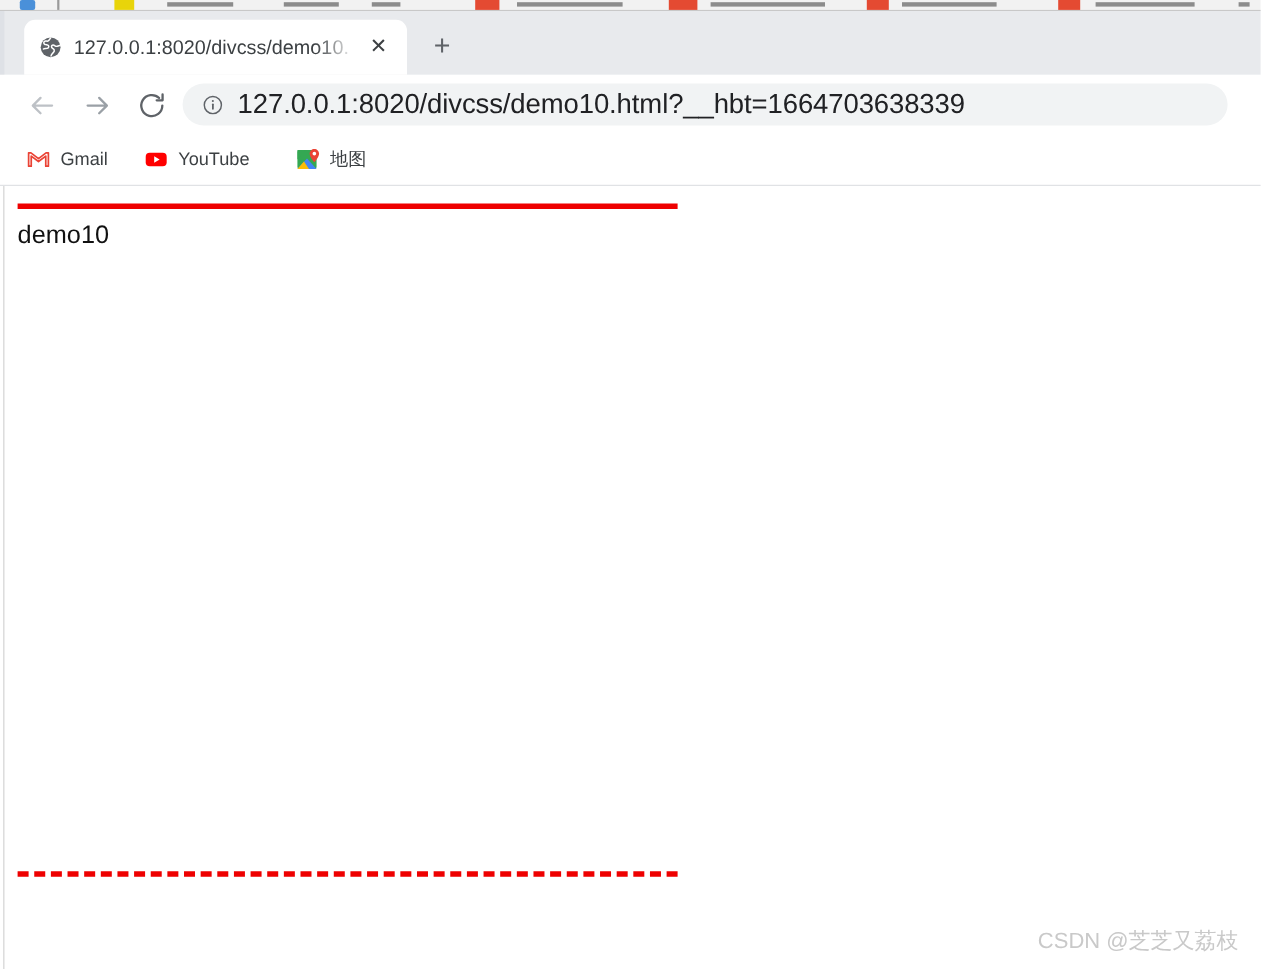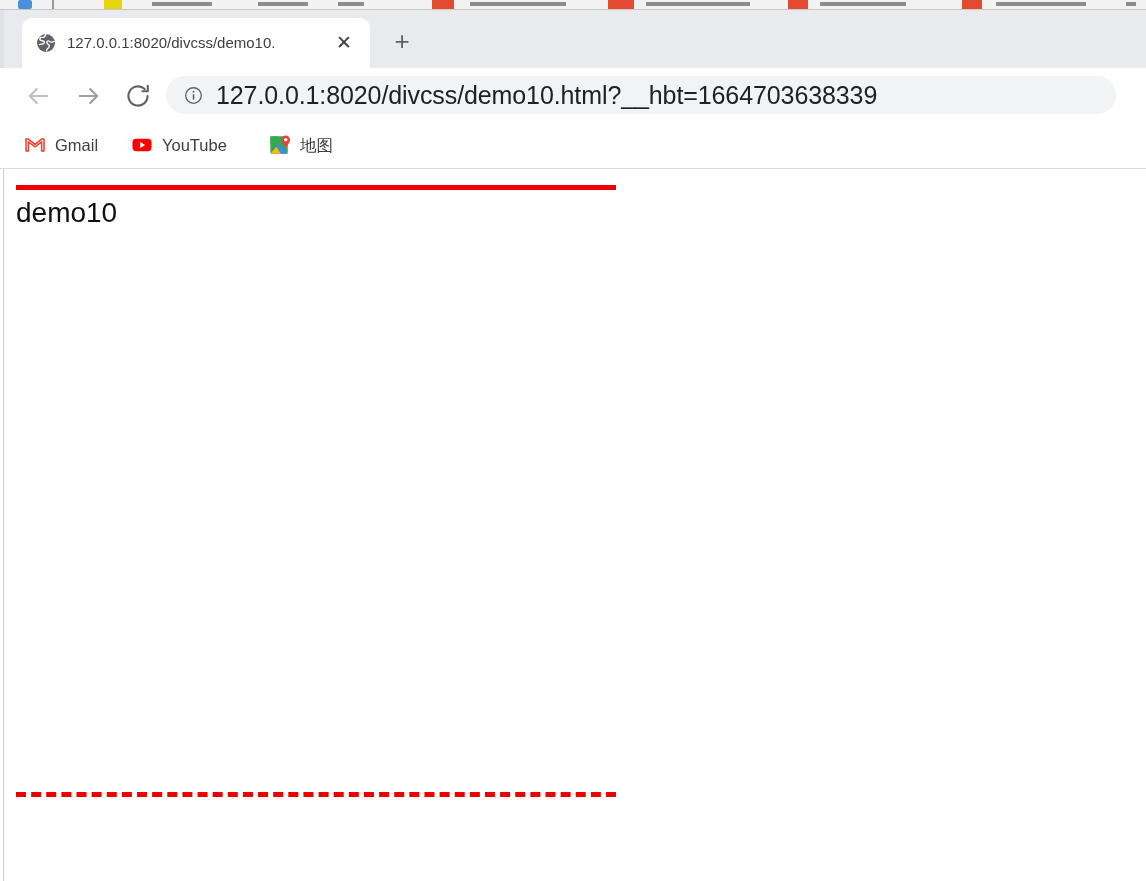--- a/index.html
+++ b/index.html
@@ -60,21 +60,21 @@
   }
   #tab-favicon {
     position: absolute;
     left: 14px; top: 15px;
     width: 20px; height: 20px;
   }
   #tab-title {
     position: absolute;
     left: 45px; top: 14px;
     width: 256px;
-    font-size: 15px;
+    font-size: 18px;
     color: #3c4043;
     line-height: 22px;
     white-space: nowrap;
     overflow: hidden;
     -webkit-mask-image: linear-gradient(to right, #000 86%, rgba(0,0,0,0));
     mask-image: linear-gradient(to right, #000 86%, rgba(0,0,0,0));
   }
   #tab-close-button {
     position: absolute;
     left: 310px; top: 13px;
@@ -188,21 +188,21 @@
   #demo-box {
     position: absolute;
     left: 16px; top: 16px;
     width: 600px;
     height: 602px;
     border-top: 5px solid #ee0000;
     border-bottom: 5px dashed #ee0000;
     box-sizing: content-box;
   }
   #demo-box-text {
-    font-size: 28px;
+    font-size: 23px;
     color: #111111;
     line-height: 26px;
     margin: 10px 0 0 0;
     padding: 0;
     font-weight: 400;
   }
 
   
   #csdn-watermark {
     position: absolute;
@@ -325,15 +325,16 @@
     </div>
   </div>
 
   <div id="page-viewport">
     <div id="viewport-left-edge"></div>
 
     <div id="demo-box" style="border-top: 5px solid rgb(238, 0, 0); border-bottom: 5px dashed rgb(238, 0, 0); width: 600px;">
       <p id="demo-box-text">demo10</p>
     </div>
 
+    <div id="csdn-watermark">CSDN @芝芝又荔枝</div>
   </div>
 
 </div>
 
 </body></html>

